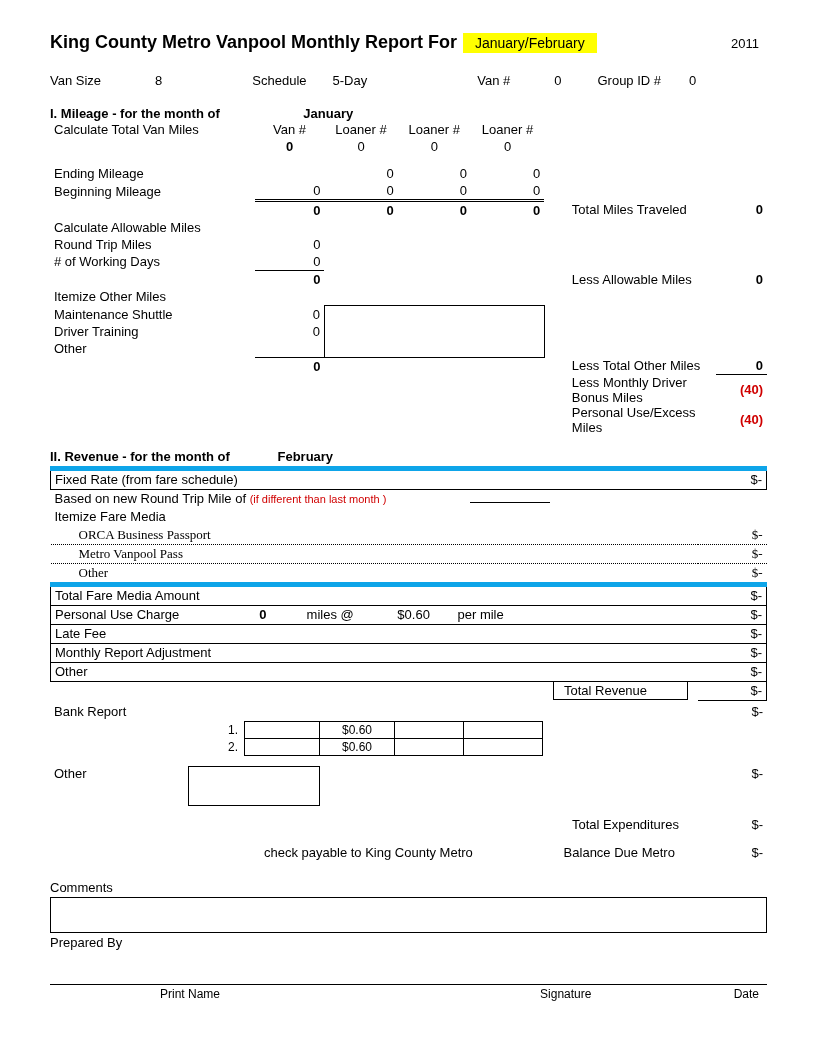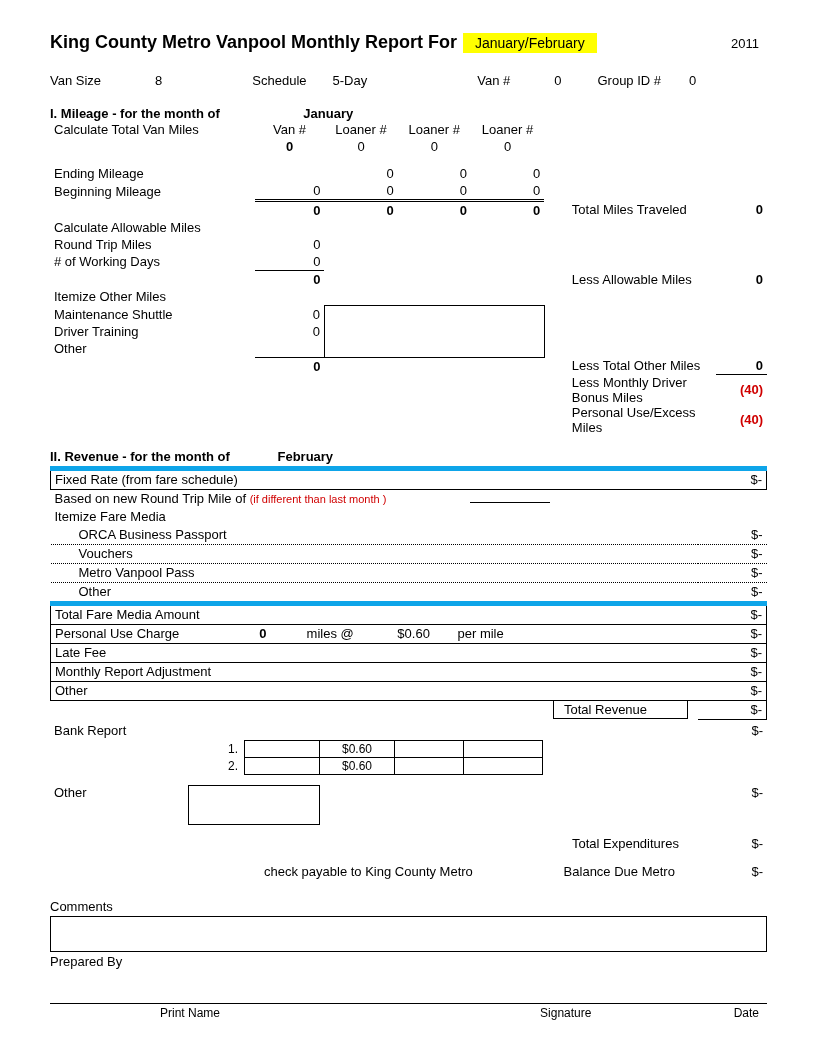--- a/index.html
+++ b/index.html
@@ -72,21 +72,21 @@
     border-collapse: collapse;
     margin-top:2px;
   }
   .tblR td {
     padding: 0 4px;
     height: 18px;
     vertical-align: middle;
   }
   .ramt { width: 60px; text-align: right; }
   .indent { padding-left: 28px !important; }
-  .dotbot { border-bottom: 1px dotted #000; }
+  .dotbot { border-bottom: 1px dotted #000; font-family: Liberation Serif, serif; }
   .solidb { border-bottom: 1px solid #000; }
   .solidt { border-top: 5px solid #0ea5e9; }
   .solidl { border-left: 1px solid #000; }
   .solidr { border-right: 1px solid #000; }
   .cmtbox {
     border:1px solid #000;
     height: 34px;
     margin: 2px 0 2px 0;
   }
   .sigline {
@@ -278,24 +278,20 @@
         <span>Based on new Round Trip Mile of</span>
         <span class="redsmall">(if different than last month )</span>
         <span style="display:inline-block;width:80px;border-bottom:1px solid #000;margin-left:80px"></span>
       </td>
     </tr>
     <tr>
           <td colspan="2">Itemize Fare Media</td>
         </tr>
     <tr>
       <td class="indent dotbot">ORCA Business Passport</td>
-      <td class="dotbot ramt">$-</td>
-    </tr>
-    <tr>
-      <td class="indent dotbot">Vouchers</td>
       <td class="dotbot ramt">$-</td>
     </tr>
     <tr>
       <td class="indent dotbot">Metro Vanpool Pass</td>
       <td class="dotbot ramt">$-</td>
     </tr>
     <tr>
       <td class="indent dotbot">Other</td>
       <td class="dotbot ramt">$-</td>
     </tr>

